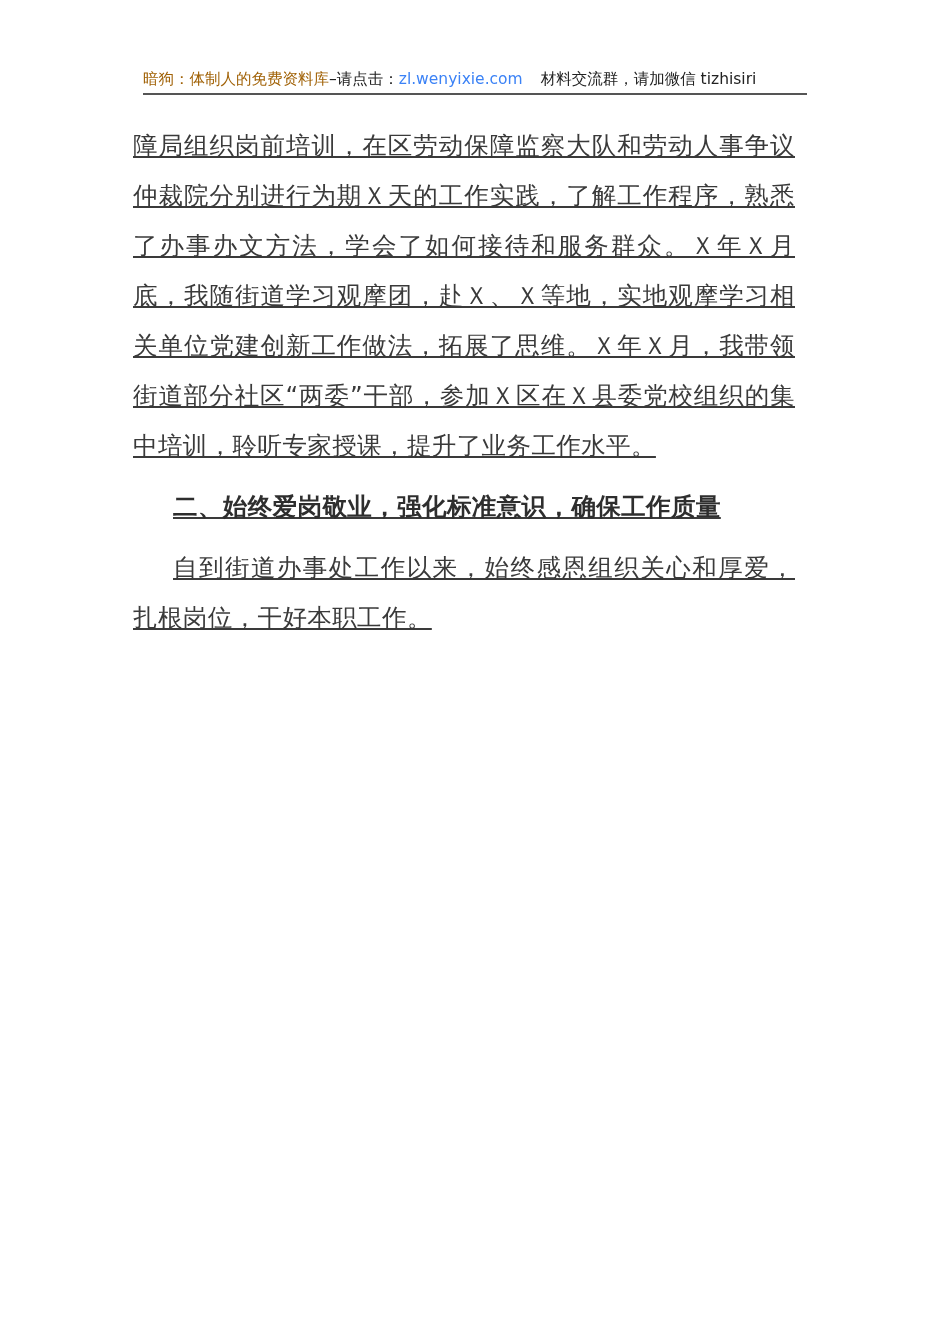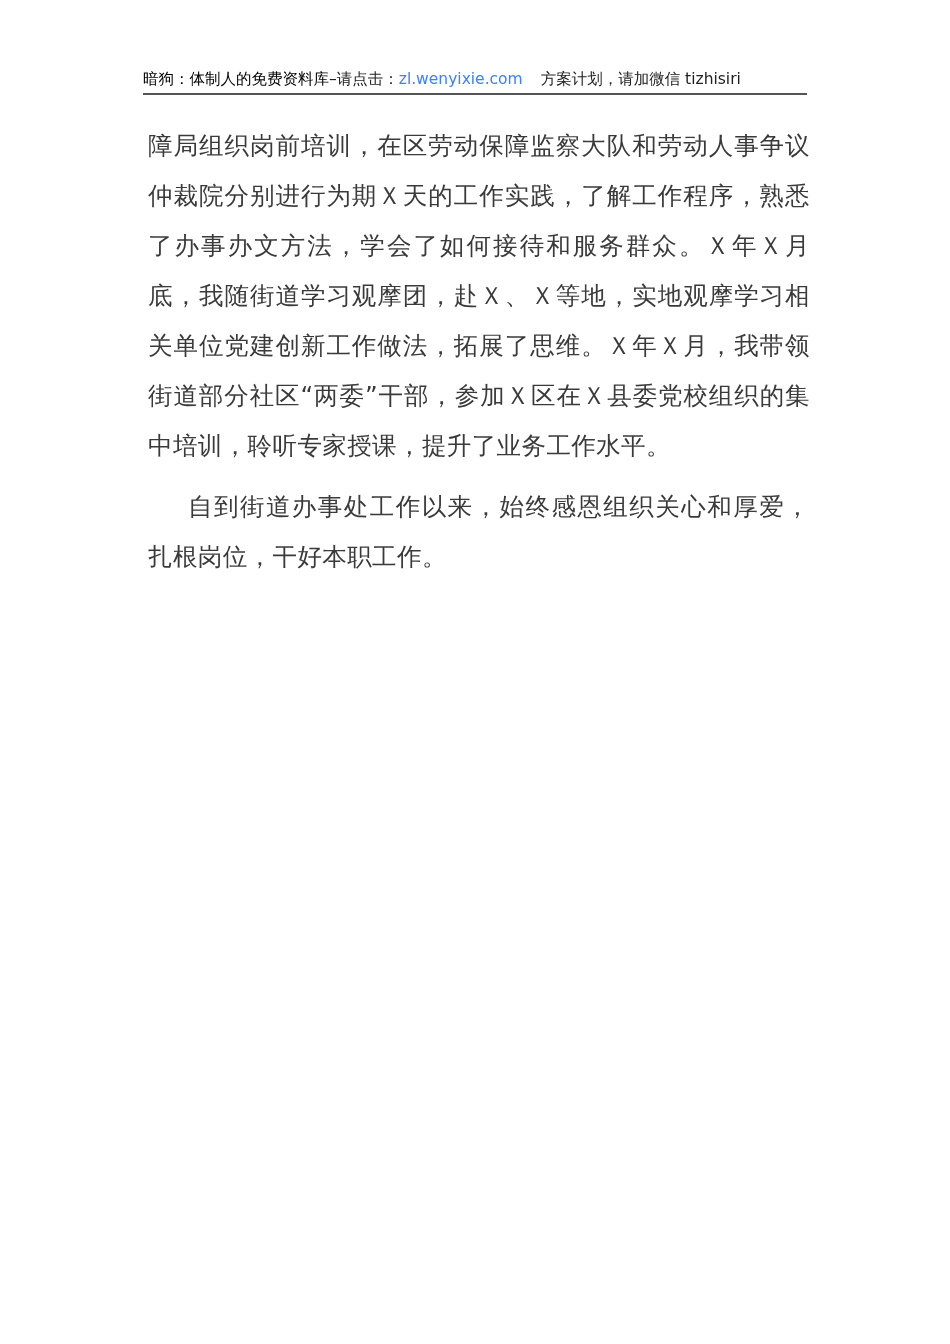--- a/index.html
+++ b/index.html
@@ -20,30 +20,31 @@
       left: 143px;
       top: 66px;
       width: 664px;
       height: 27px;
       border-bottom: 2px solid #555555;
       white-space: nowrap;
       font-size: 15.5px;
       line-height: 27px;
       overflow: hidden;
     }
-    .header .red { color: #000000; }
+    .header .red { color: #a16207; }
     .header .dark { color: #222222; text-align: right; }
     .header .blue { color: #3b82f6; }
     .header .gap { display: inline-block; width: 18px; }
 
     .content {
       position: absolute;
-      left: 148px;
+      left: 133px;
       top: 121px;
       width: 662px;
+      text-decoration: underline;
     }
     .para {
       margin: 0;
       font-size: 24.5px;
       line-height: 50px;
       letter-spacing: 0.4px;
       text-align: justify;
       text-align-last: left;
       word-break: break-all;
     }
@@ -53,27 +54,28 @@
     .bold { font-weight: bold; color: #2e2e2e; }
     .heading {
       font-weight: bold;
       color: #2e2e2e;
     }
   </style>
 </head>
 <body>
 
 <div class="header">
-  <span class="red">暗狗：体制人的免费资料库</span><span class="dark">–请点击：</span><span class="blue">zl.wenyixie.com</span><span class="gap"></span><span class="dark">方案计划，请加微信 tizhisiri</span>
+  <span class="red">暗狗：体制人的免费资料库</span><span class="dark">–请点击：</span><span class="blue">zl.wenyixie.com</span><span class="gap"></span><span class="dark">材料交流群，请加微信 tizhisiri</span>
 </div>
 
 <div class="content">
   <p class="para first-cont">
     <span>障局组织岗前培训，在区劳动保障监察大队和劳动人事争议仲裁院分别进行为期Ｘ天的工作实践，了解工作程序，熟悉了办事办文方法，学会了如何接待和服务群众。Ｘ年Ｘ月底，我随街道学习观摩团，赴Ｘ、Ｘ等地，实地观摩学习相关单位党建创新工作做法，拓展了思维。Ｘ年Ｘ月，我带领街道部分社区“两委”干部，参加Ｘ区在Ｘ县委党校组织的集中培训，聆听专家授课，提升了业务工作水平。</span>
   </p>
 
 
+  <p class="para indent heading">二、始终爱岗敬业，强化标准意识，确保工作质量</p>
 
   <p class="para indent">
     <span>自到街道办事处工作以来，始终感恩组织关心和厚爱，扎根岗位，干好本职工作。</span>
   </p>
 
 </div>
 
 </body></html>

